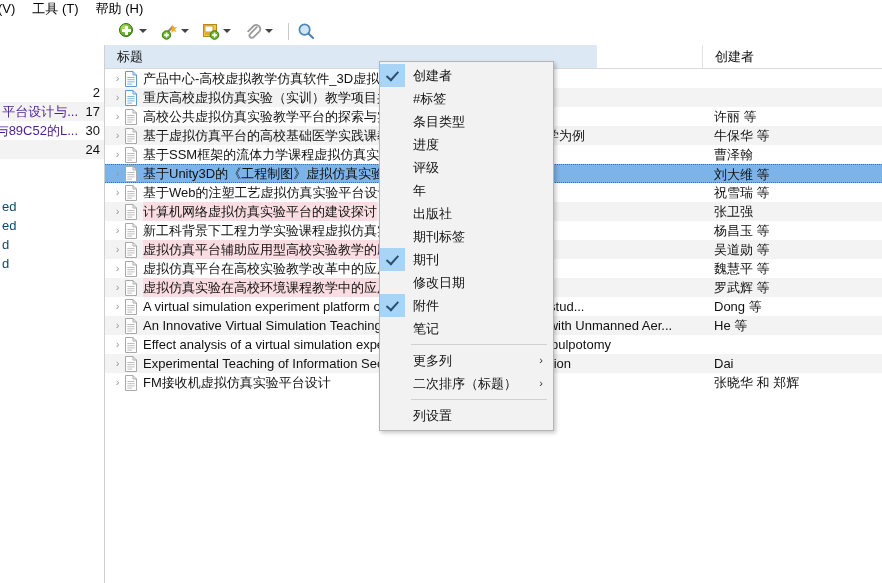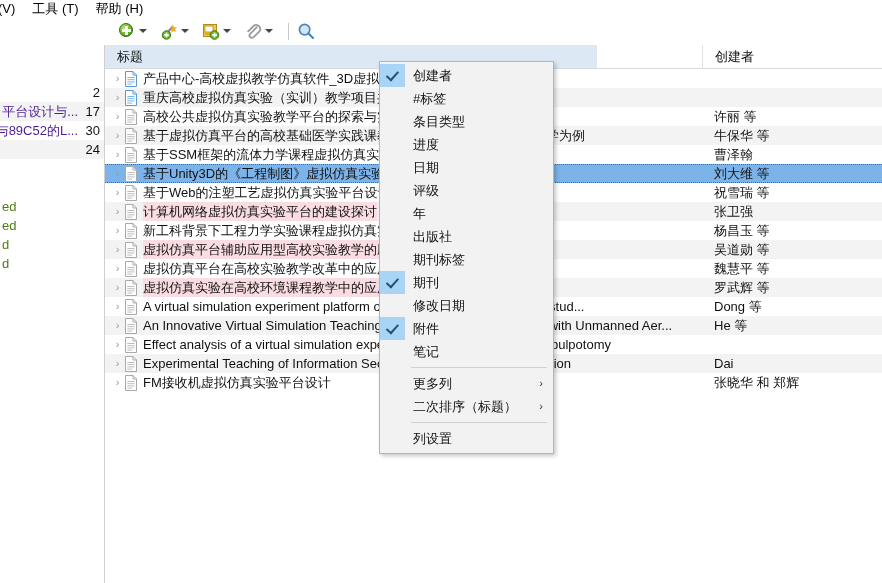--- a/index.html
+++ b/index.html
@@ -118,21 +118,21 @@
     text-align: right;
     color: #4c1d95;
   }
   .lrow .lnum {
     position: absolute; right: 4px; top: 0;
     text-align: right;
     color: #111;
   }
   .lrow .lfrag {
     position: absolute; left: 2px; top: 0;
-    color: #4d7c0f;
+    color: #0c4a6e;
   }
 
   
   .itemtree {
     position: absolute;
     left: 105px; top: 45px;
     width: 777px; height: 538px;
     background: #ffffff;
     overflow: hidden;
   }
@@ -178,21 +178,20 @@
     width: 597px; height: 100%;
     overflow: hidden;
     display: flex;
     align-items: center;
   }
   .cell-creator {
     position: absolute; left: 597px; top: 0;
     width: 180px; height: 100%;
     overflow: hidden;
     display: flex;
-    align-items: center;
     padding-left: 12px;
     box-sizing: border-box;
     font-size: 13px;
     color: #111;
   }
   .twisty {
     width: 13px; min-width: 13px;
     margin-left: 6px;
     color: #9a9a9a;
     font-size: 11px;
@@ -675,24 +674,20 @@
       <div class="mrow">
         <span class="mcheckbox"></span>
         <span class="mlabel">条目类型</span>
       </div>
       <div class="mrow">
         <span class="mcheckbox"></span>
         <span class="mlabel">进度</span>
       </div>
       <div class="mrow">
         <span class="mcheckbox"></span>
-        <span class="mlabel">日期</span>
-      </div>
-      <div class="mrow">
-        <span class="mcheckbox"></span>
         <span class="mlabel">评级</span>
       </div>
       <div class="mrow">
         <span class="mcheckbox"></span>
         <span class="mlabel">年</span>
       </div>
       <div class="mrow">
         <span class="mcheckbox"></span>
         <span class="mlabel">出版社</span>
       </div>

